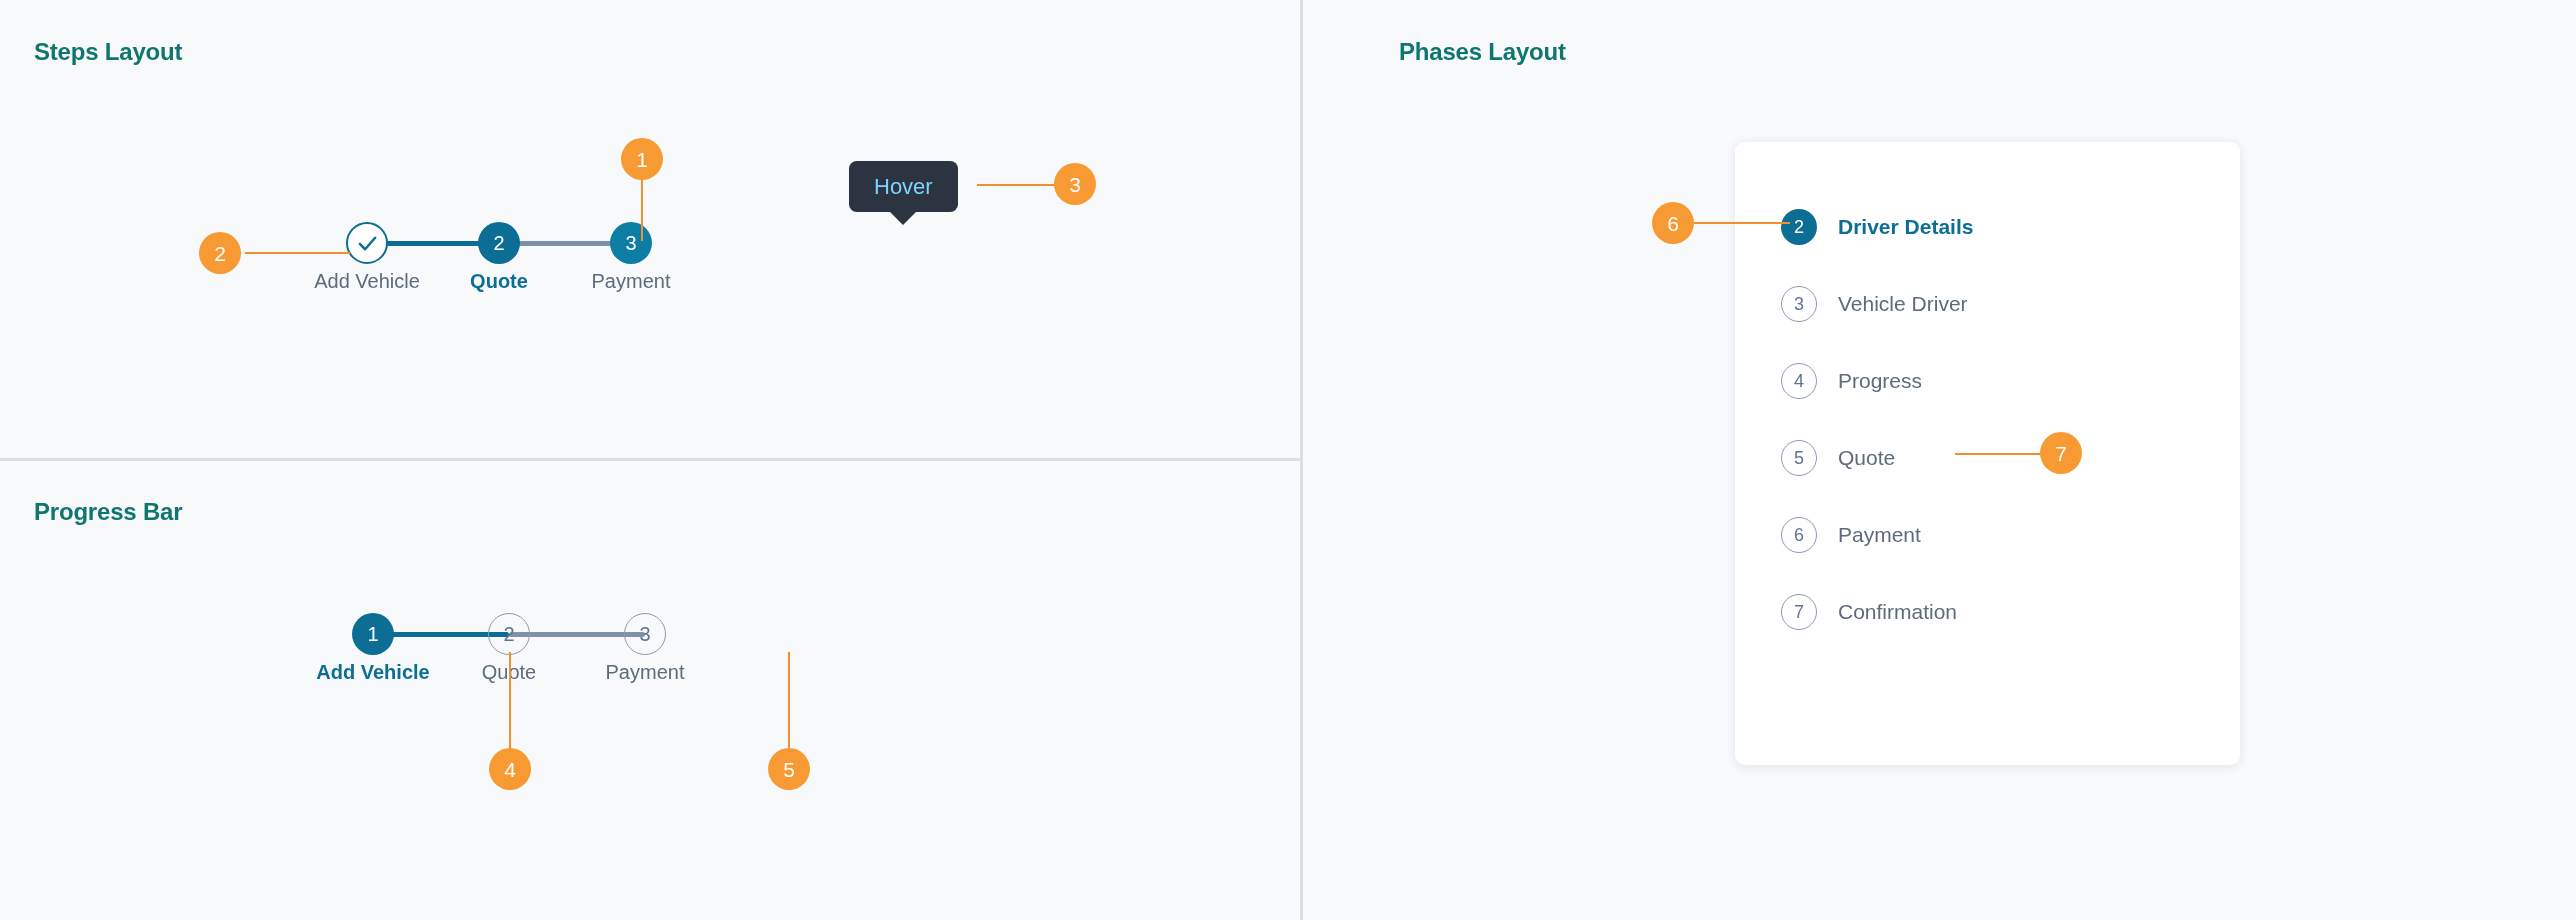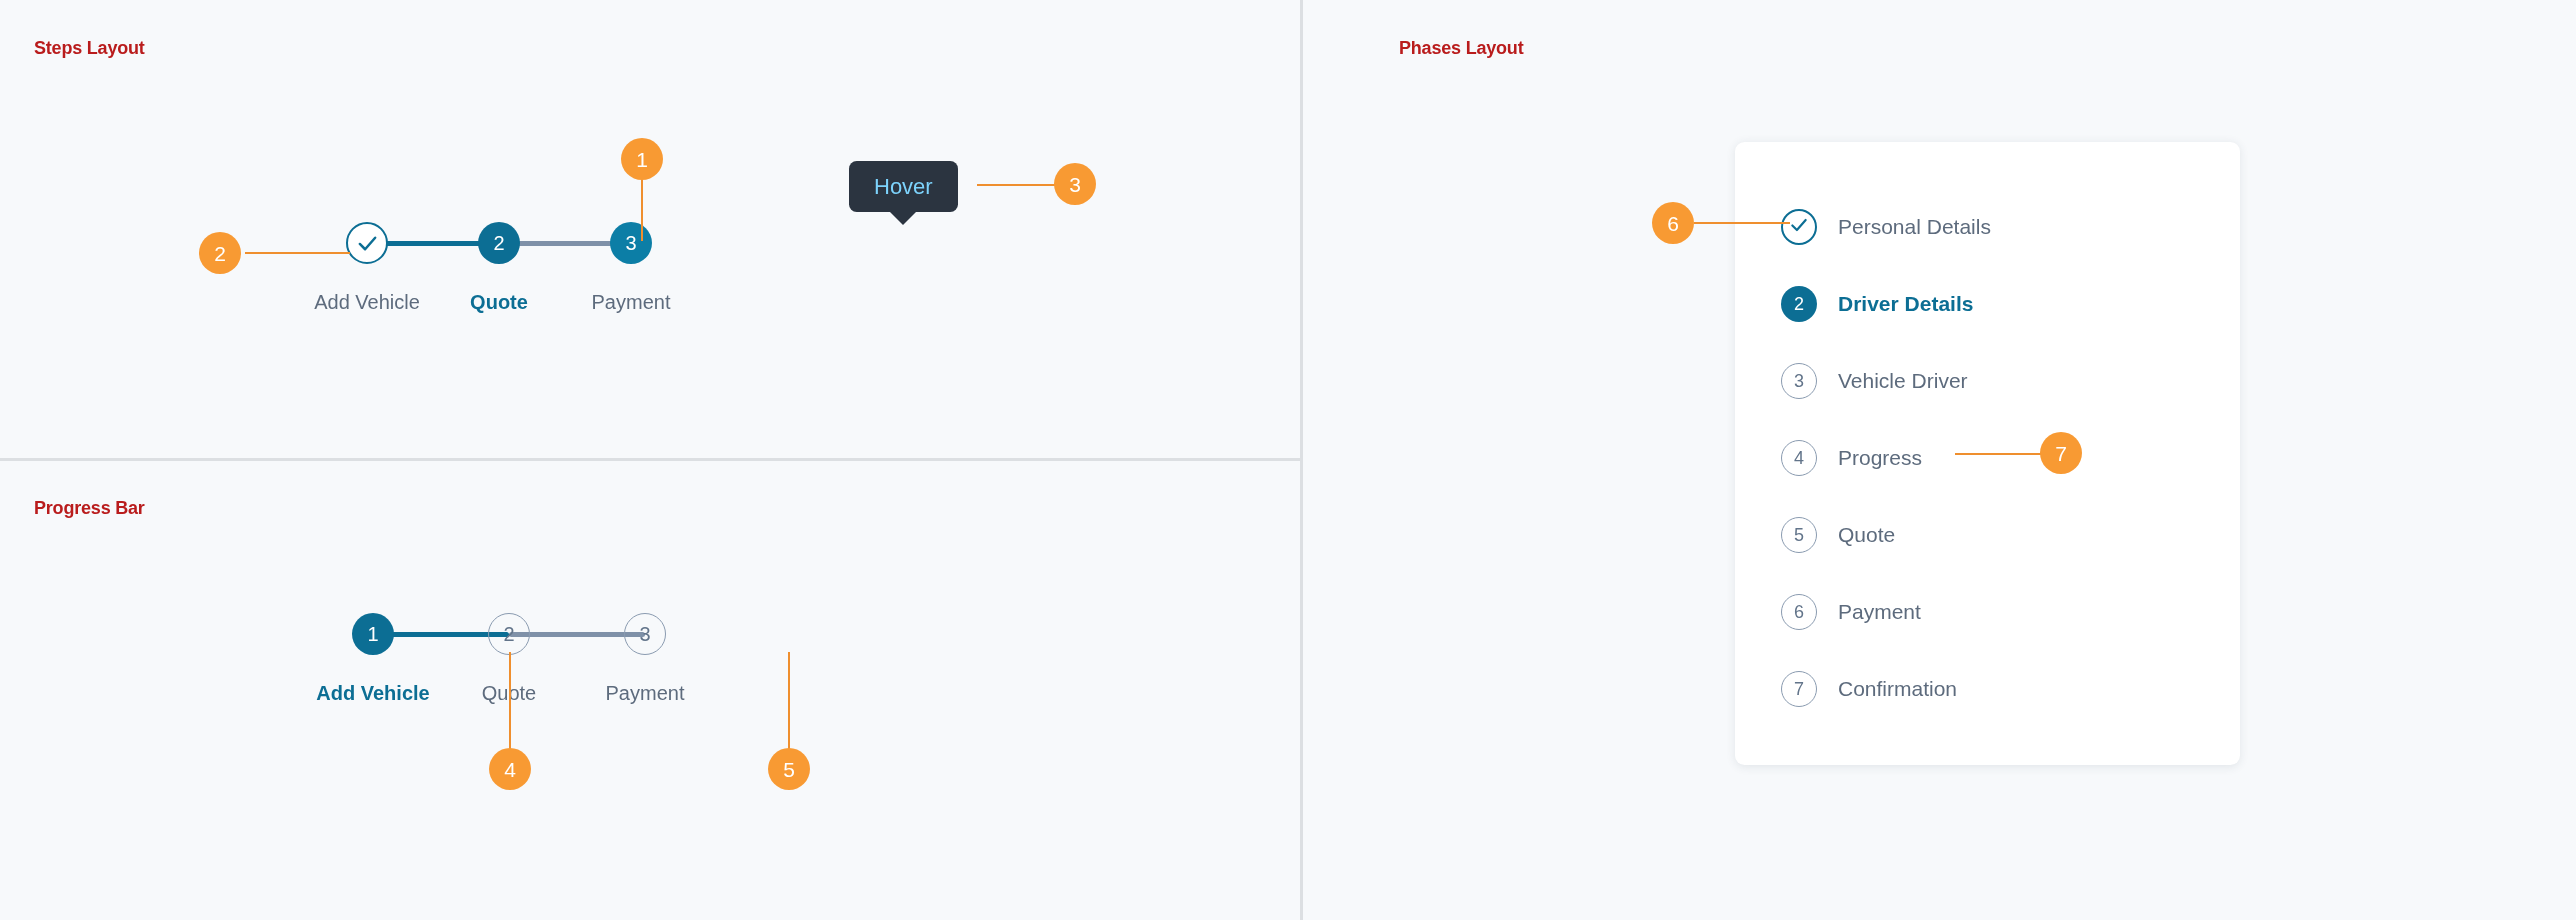--- a/index.html
+++ b/index.html
@@ -32,23 +32,23 @@
     left: 0;
     top: 458px;
     width: 1300px;
     height: 2.9px;
     background: #dcdfe2;
   }
 
   
   .section-title {
     position: absolute;
-    font-size: 18px;
+    font-size: 24px;
     font-weight: bold;
-    color: #b91c1c;
+    color: #0f766e;
     letter-spacing: -0.2px;
     white-space: nowrap;
     text-align: center;
   }
   #steps-title   { left: 34px;   top: 38px; }
   #progress-title{ left: 34px;   top: 498px; }
   #phases-title  { left: 1399px; top: 38px; }
 
   
   .stepper {
@@ -89,21 +89,21 @@
   .step-circle.upcoming-filled {
     background: #0c7ea6;
     color: #ffffff;
   }
   .step-circle.upcoming {
     background: transparent;
     border: 1.9px solid #8a9bb0;
     color: #62748a;
   }
   .step-label {
-    margin-top: 27px;
+    margin-top: 6px;
     font-size: 20px;
     color: #5d6b7d;
     white-space: nowrap;
   }
   .step-label.active {
     color: #0c6e94;
     font-weight: bold;
   }
 
   .connector {
@@ -282,30 +282,20 @@
     </div>
 
     <div class="step-col">
       <div class="step-circle upcoming">3</div>
       <div class="step-label">Payment</div>
     </div>
   </div>
 
   <div class="phases-card">
 
-    <div class="phase-row">
-      <div class="phase-circle done">
-        <span>
-          <svg width="20" height="20" viewBox="0 0 24 24" fill="none" stroke="#0c6e94" stroke-width="2.6" stroke-linecap="round" stroke-linejoin="round">
-            <polyline points="4,12.5 9.5,18 20,6"></polyline>
-          </svg>
-        </span>
-      </div>
-      <div class="phase-label">Personal Details</div>
-    </div>
 
     <div class="phase-row">
       <div class="phase-circle active">2</div>
       <div class="phase-label active">Driver Details</div>
     </div>
 
     <div class="phase-row">
       <div class="phase-circle upcoming">3</div>
       <div class="phase-label">Vehicle Driver</div>
     </div>

